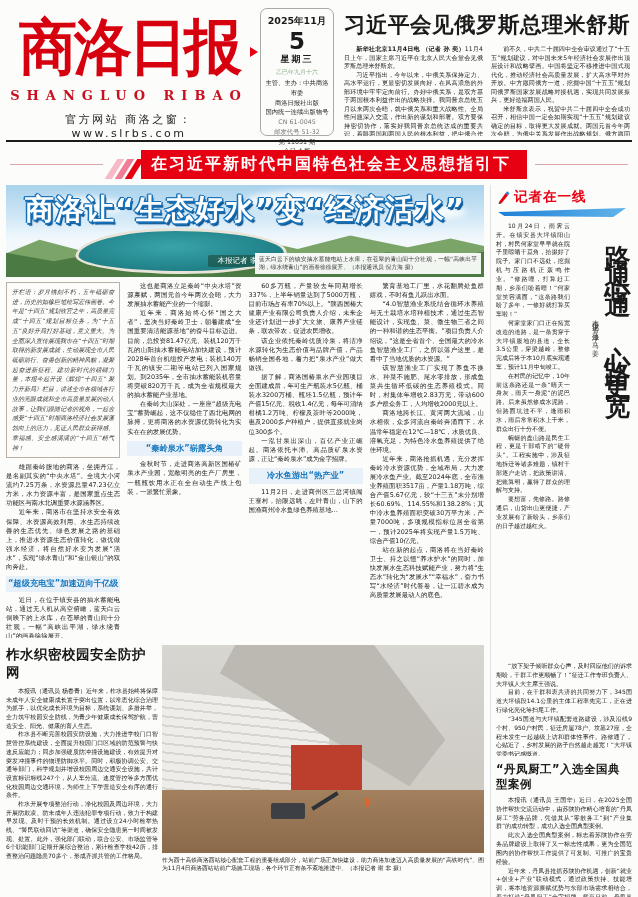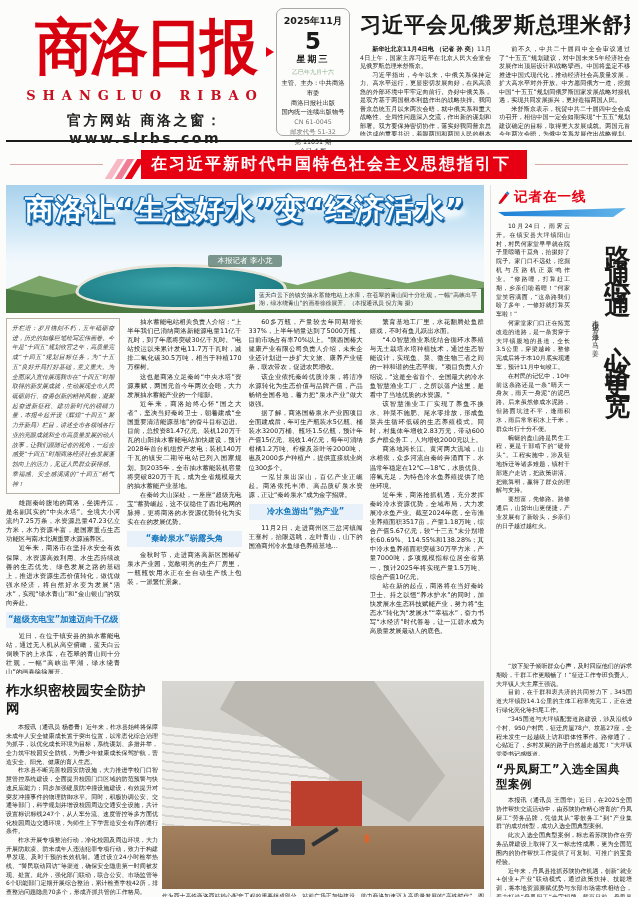--- a/index.html
+++ b/index.html
@@ -1,25 +1,25 @@
 <!DOCTYPE html>
 <html><head>
 <meta charset="utf-8">
 <style>
   html,body{margin:0;padding:0;background:#9a9a9a;}
   .page{width:638px;height:897px;margin:0 auto;background:#fcfcfa;position:relative;overflow:hidden;
         font-family:"DejaVu Sans","Liberation Sans",sans-serif;color:#1a1a1a;}
   
-  .masthead{display:flex;padding:8px 8px 2px 24px;height:138px;box-sizing:border-box;}
+  .masthead{display:flex;padding:8px 8px 2px 8px;height:138px;box-sizing:border-box;}
   .logo-block{width:242px;text-align:center;}
   .logo-cn{font-family:"DejaVu Serif","Liberation Serif",serif;font-size:58px;font-weight:900;
            color:#d6000f;letter-spacing:-3px;line-height:1.35;transform:scaleY(1.05);}
   .logo-py{font-family:"DejaVu Serif","Liberation Serif",serif;color:#c81020;font-weight:bold;
            font-size:13px;letter-spacing:7px;margin-top:2px;}
-  .website{font-size:14px;letter-spacing:2.5px;margin-top:9px;color:#222;font-weight:bold;}
+  .website{font-size:11px;letter-spacing:2.5px;margin-top:9px;color:#222;}
   .arrow-wrap{display:flex;align-items:center;}
   .red-arrow{width:0;height:0;border-left:8px solid #e60012;border-top:5px solid transparent;
              border-bottom:5px solid transparent;margin:0 2px 40px 0;}
   .date-box{width:74px;border:1px solid #a9a9a9;border-radius:7px;padding:5px 3px;text-align:center;
             font-size:6.3px;line-height:1.55;box-sizing:border-box;height:128px;}
   .db-ym{font-size:9.5px;font-weight:bold;}
   .db-day{font-size:23px;font-weight:bold;line-height:1.05;}
   .db-week{font-size:9px;font-weight:bold;letter-spacing:2px;}
   .db-lunar{color:#9b8; font-size:6px;margin-bottom:2px;color:#8fae8f;}
   .db-line{color:#222;}
@@ -37,21 +37,21 @@
   .banner-wrap{display:flex;align-items:flex-end;margin:0 8px;}
   .slash{width:7px;height:20px;transform:skewX(-32deg);margin-right:3px;}
   .s1{background:#f7b9c6;}.s2{background:#ef7d95;}.s3{background:#e60012;}
   .banner-box{background:#e60012;color:#fff;font-size:16px;font-weight:900;letter-spacing:2px;
               padding:4px 16px 4px 10px;}
   
   .content{display:flex;padding:0 6px;gap:6px;}
   .left-region{width:478px;flex:none;}
   .right-region{flex:1;border-left:1px solid #e2e2e2;padding-left:5px;overflow:hidden;}
   
-  .feature-photo{position:relative;height:128px;overflow:hidden;background:linear-gradient(#a9d2ec 0%,#cfe7f6 34%,#e9f4fb 52%,#f2f8fc 60%);}
+  .feature-photo{position:relative;height:92px;overflow:hidden;background:linear-gradient(#a9d2ec 0%,#cfe7f6 34%,#e9f4fb 52%,#f2f8fc 60%);}
   .cloud{position:absolute;background:#fff;border-radius:50%;filter:blur(3px);opacity:.85;}
   .c1{width:90px;height:18px;left:30px;top:12px;}
   .c2{width:120px;height:20px;left:240px;top:6px;}
   .c3{width:70px;height:14px;left:390px;top:20px;}
   .mtn-far{position:absolute;left:0;right:0;bottom:0;height:62px;background:#7ba468;
     clip-path:polygon(0 62%,7% 40%,16% 58%,27% 34%,38% 56%,50% 36%,61% 55%,72% 33%,84% 52%,93% 38%,100% 50%,100% 100%,0 100%);}
   .mtn-near{position:absolute;left:0;right:0;bottom:0;height:44px;background:#4c7a43;
     clip-path:polygon(0 45%,10% 64%,22% 40%,36% 66%,52% 42%,66% 64%,80% 44%,91% 60%,100% 42%,100% 100%,0 100%);}
   .lake{position:absolute;left:70px;bottom:3px;width:205px;height:40px;background:radial-gradient(ellipse at 45% 40%,#39a3aa,#1e7d85 75%);
         border:3px solid #e9e4d8;border-radius:46% 54% 48% 52%/60% 55% 45% 40%;transform:skewX(-6deg);}
@@ -187,21 +187,20 @@
       <div class="feature-body">
         <div class="fcol">
           <div class="intro-box">开栏语：岁月镌刻不朽，五年砥砺奋进，历史的如椽巨笔绘写宏伟画卷。今年是“十四五”规划收官之年，高质量完成“十四五”规划目标任务，为“十五五”良好开局打好基础，意义重大。为全面深入宣传展现我市在“十四五”时期取得的新发展成就，生动展现全市人民砥砺前行、奋勇创新的精神风貌，凝聚起奋进新征程、建功新时代的磅礴力量，本报今起开设《辉煌“十四五” 聚力开新局》栏目，讲述全市各领域各行业的亮眼成就和全市高质量发展的动人故事，让我们跟随记者的视角，一起去感受“十四五”时期商洛经济社会发展蓬勃向上的活力，见证人民群众获得感、幸福感、安全感满满的“十四五”精气神！</div>
           <p>雄踞秦岭腹地的商洛，坐拥丹江，是名副其实的“中央水塔”。全境大小河流约7.25万条，水资源总量47.23亿立方米，水力资源丰富，是国家重点生态功能区与南水北调重要水源涵养区。</p>
           <p>近年来，商洛市在坚持水安全有效保障、水资源高效利用、水生态持续改善的生态优先、绿色发展之路的基础上，推进水资源生态价值转化，做优做强水经济，将自然好水变为发展“活水”，实现“绿水青山”和“金山银山”的双向奔赴。</p>
           <div class="subhead">“超级充电宝”加速迈向千亿级</div>
           <p>近日，在位于镇安县的抽水蓄能电站，通过无人机从高空俯瞰，蓝天白云倒映下的上水库，在苍翠的青山间十分壮观，一幅“高峡出平湖，绿水绕青山”的画卷徐徐展开。</p>
 
         </div>
         <div class="fcol">
-          <p>抽水蓄能电站相关负责人介绍：“上半年我们已消纳商洛新能源电量11亿千瓦时，到了年底将突破30亿千瓦时。”电站投运以来累计发电11.7万千瓦时，减排二氧化碳30.5万吨，相当于种植170万棵树。</p>
           <p>这也是商洛立足秦岭“中央水塔”资源禀赋，两国元首今年两次会晤，大力发展抽水蓄能产业的一个缩影。</p>
           <p>近年来，商洛始终心怀“国之大者”，坚决当好秦岭卫士，朝着建成“全国重要清洁能源基地”的奋斗目标迈进。目前，总投资81.47亿元、装机120万千瓦的山阳抽水蓄能电站加快建设，预计2028年首台机组投产发电；装机140万千瓦的镇安二期等电站已列入国家规划。到2035年，全市抽水蓄能装机容量将突破820万千瓦，成为全省规模最大的抽水蓄能产业基地。</p>
           <p>在秦岭大山深处，一座座“超级充电宝”蓄势崛起，这不仅稳住了西北电网的脉搏，更将商洛的水资源优势转化为实实在在的发展优势。</p>
           <div class="subhead">“秦岭泉水”崭露头角</div>
           <p>金秋时节，走进商洛高新区国椿矿泉水产业园，宽敞明亮的生产厂房里，一瓶瓶饮用水正在全自动生产线上包装，一派繁忙景象。</p>
 
         </div>
         <div class="fcol pad-banner">
           <p>60多万瓶，产量较去年同期增长337%，上半年销量达到了5000万瓶，目前市场占有率70%以上。”陕西国椿大健康产业有限公司负责人介绍，未来企业还计划进一步扩大文旅、康养产业链条，联农带农，促进农民增收。</p>
           <p>该企业依托秦岭优质冷泉，将洁净水源转化为生态价值与品牌产值，产品畅销全国各地，着力把“泉水产业”做大做强。</p>

